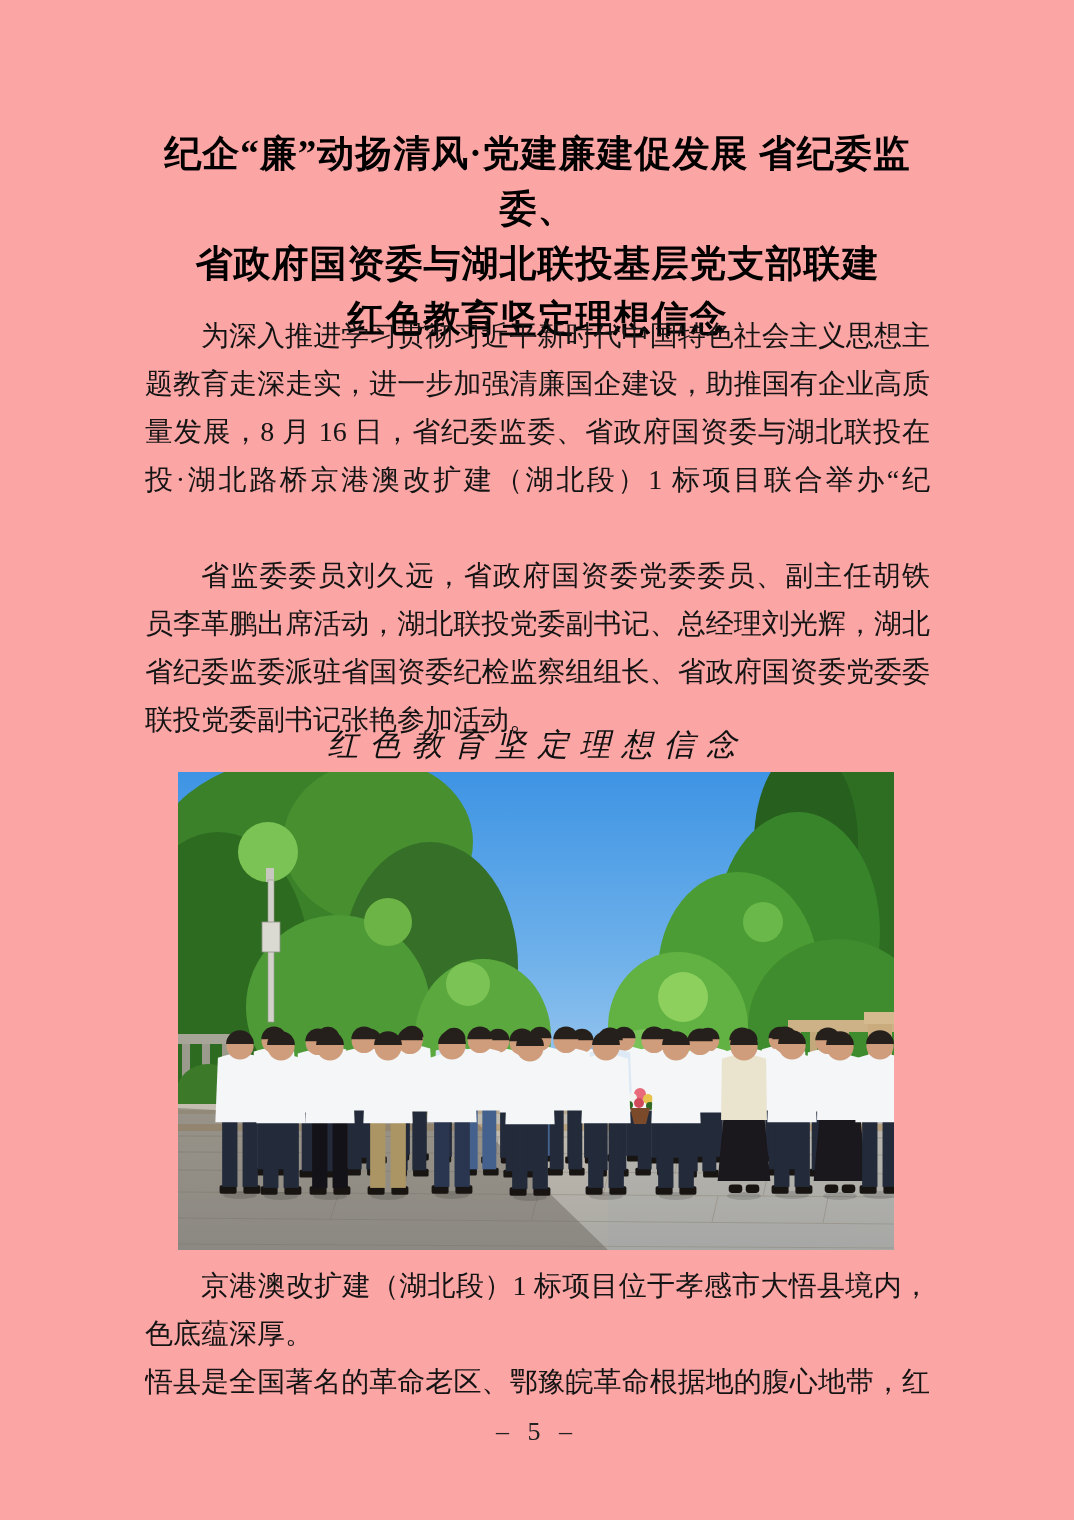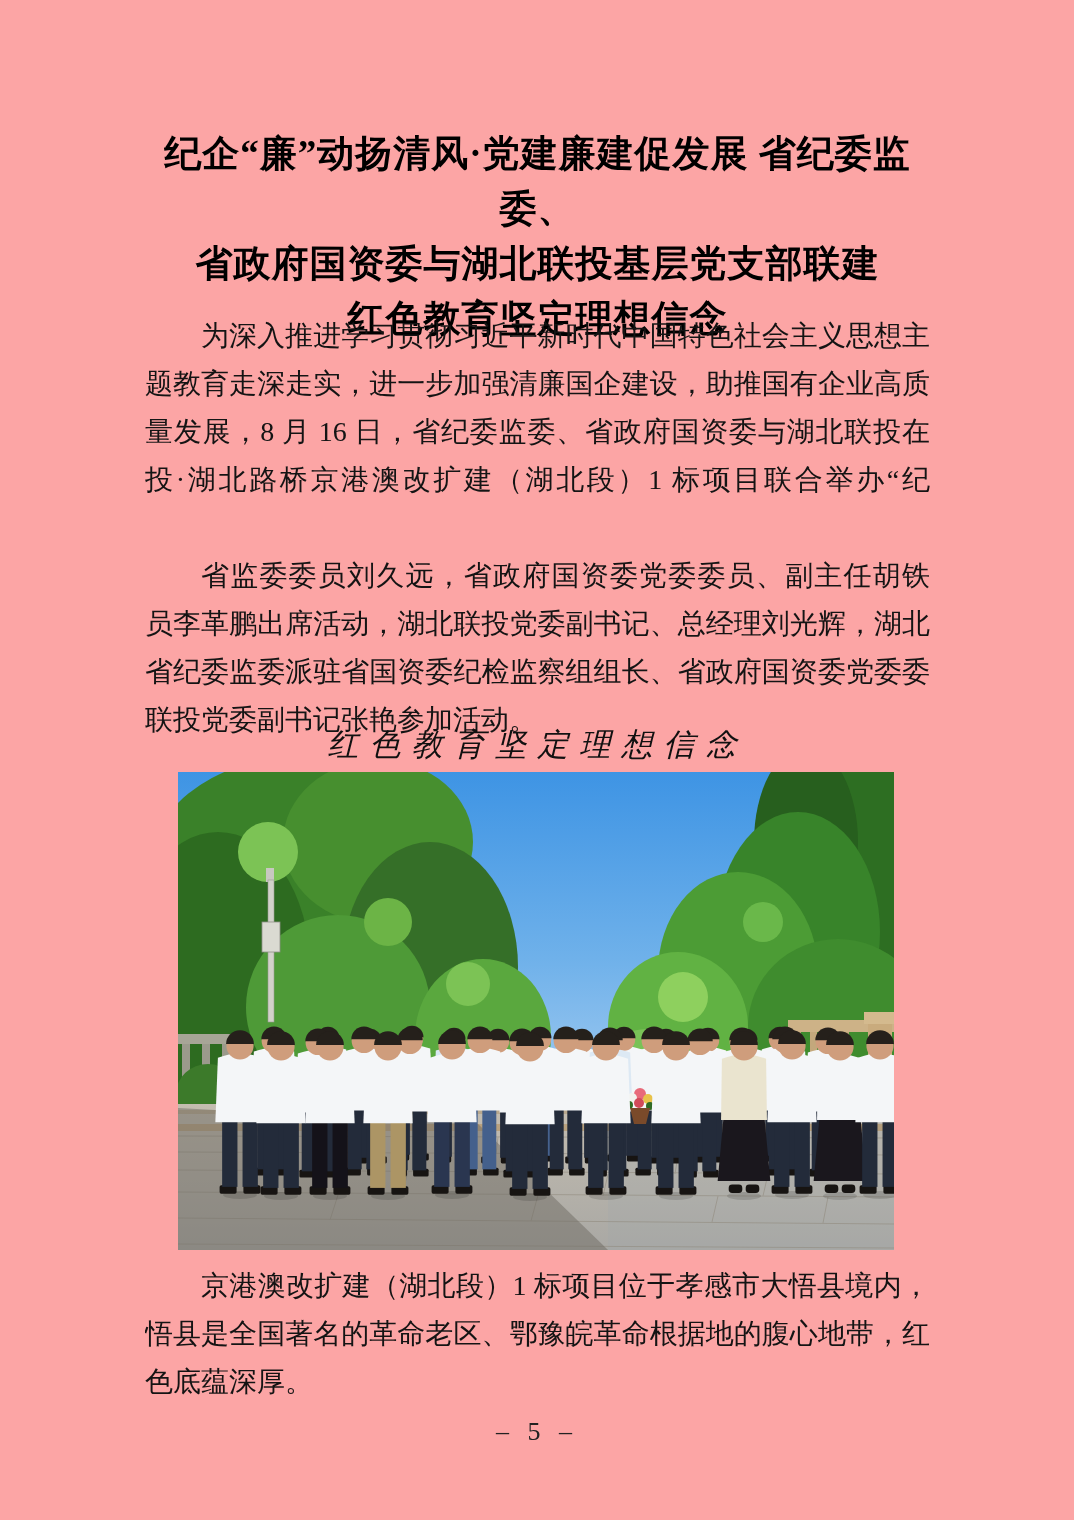--- a/index.html
+++ b/index.html
@@ -255,19 +255,19 @@
         <use href="#pk" transform="translate(566,421) scale(1.7)" style="--s:#eae4cf"></use>
         <use href="#ps" transform="translate(614,420) scale(1.7)"></use>
         <use href="#pk" transform="translate(662,421) scale(1.7)"></use>
         <use href="#ps" transform="translate(702,420) scale(1.7)"></use>
       </g>
     </svg>
   </figure>
 
   <section class="para p3">
     <div class="bline just indent">京港澳改扩建（湖北段）1 标项目位于孝感市大悟县境内，大</div>
+    <div class="bline">色底蕴深厚。</div>
     <div class="bline just">悟县是全国著名的革命老区、鄂豫皖革命根据地的腹心地带，红</div>
-    <div class="bline">色底蕴深厚。</div>
   </section>
 
   <footer class="pagenum">– 5 –</footer>
 
 </div>
 
 </body></html>

